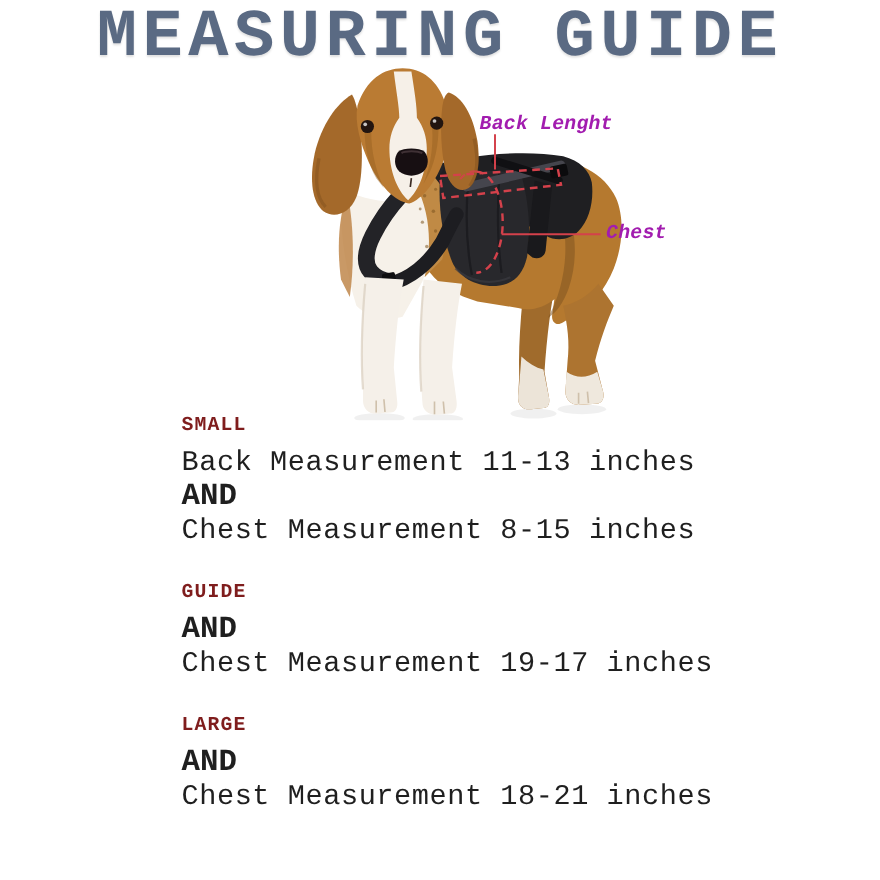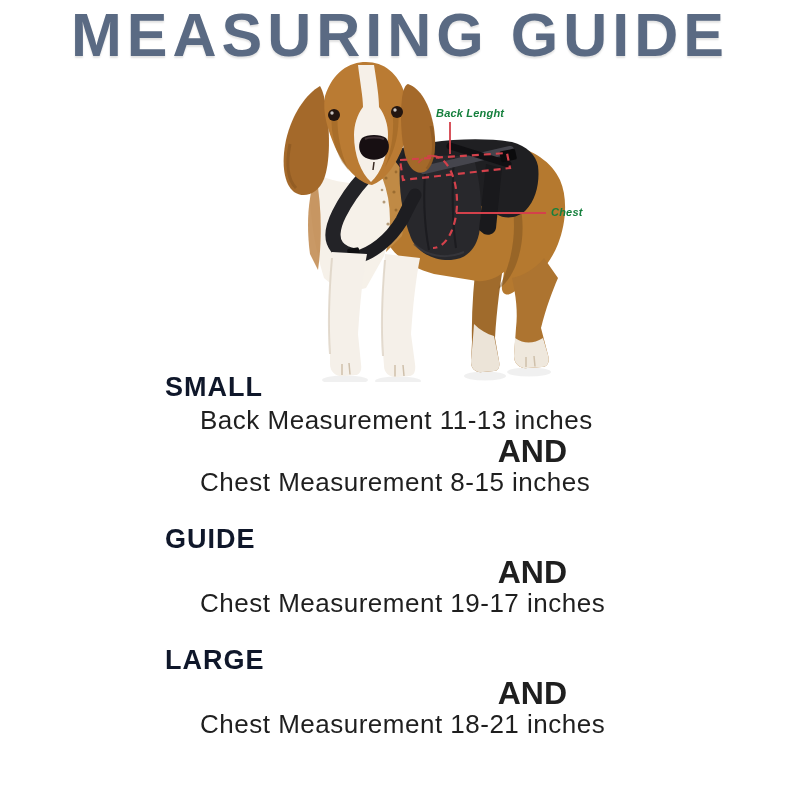--- a/index.html
+++ b/index.html
@@ -1,21 +1,21 @@
 <!DOCTYPE html>
 <html><head>
 <meta charset="utf-8">
 <style>
   html,body{margin:0;padding:0;background:#ffffff;}
   .page{
     position:relative;
     width:800px;height:740px;
     background:#ffffff;
     overflow:hidden;
-    font-family:Liberation Sans, sans-serif;
+    font-family:Liberation Mono, monospace;
   }
   .title{
     position:absolute;top:0;left:0;right:0;
     text-align:center;
     font-size:61px;
     font-weight:700;
     letter-spacing:5px;
     color:#5a6a83;
     white-space:nowrap;
     text-shadow:0 2px 2px rgba(0,0,0,0.12);
@@ -23,57 +23,56 @@
   .figure{
     position:absolute;
     left:228px;top:52px;
     width:360px;height:330px;
   }
   .figure svg{position:absolute;left:0;top:0;}
   .annotation-label{
     position:absolute;
     font-style:italic;
     font-weight:700;
-    font-size:11px;
+    font-size:18px;
     line-height:18px;
     letter-spacing:.2px;
-    color:#15803d;
+    color:#a21caf;
     white-space:nowrap;
   }
   .back-label{left:208px;top:52px;}
   .chest-label{left:323px;top:151px;}
   .sizes{
     position:absolute;
     left:165px;top:372px;
     width:430px;
   }
   .size-block{margin:0 0 26px 0;}
   .size-label{
-    font-size:27px;
+    font-size:18px;
     line-height:30px;
     font-weight:700;
     letter-spacing:1px;
-    color:#0f172a;
+    color:#7f1d1d;
     margin-bottom:3px;
   }
   .size-line{
     font-size:26px;
     line-height:31px;
     letter-spacing:.5px;
     color:#1f1f1f;
     white-space:nowrap;
-    margin-left:35px;
   }
   .size-and{
-    font-size:32px;
+    font-size:28px;
     line-height:31px;
     font-weight:700;
     color:#1f1f1f;
     width:402px;
-    text-align:right;
+    text-align:left;
   }
 </style>
 </head>
 <body>
 
 <div class="page">
 
   <div class="title">MEASURING GUIDE</div>
 
   <div class="figure">

